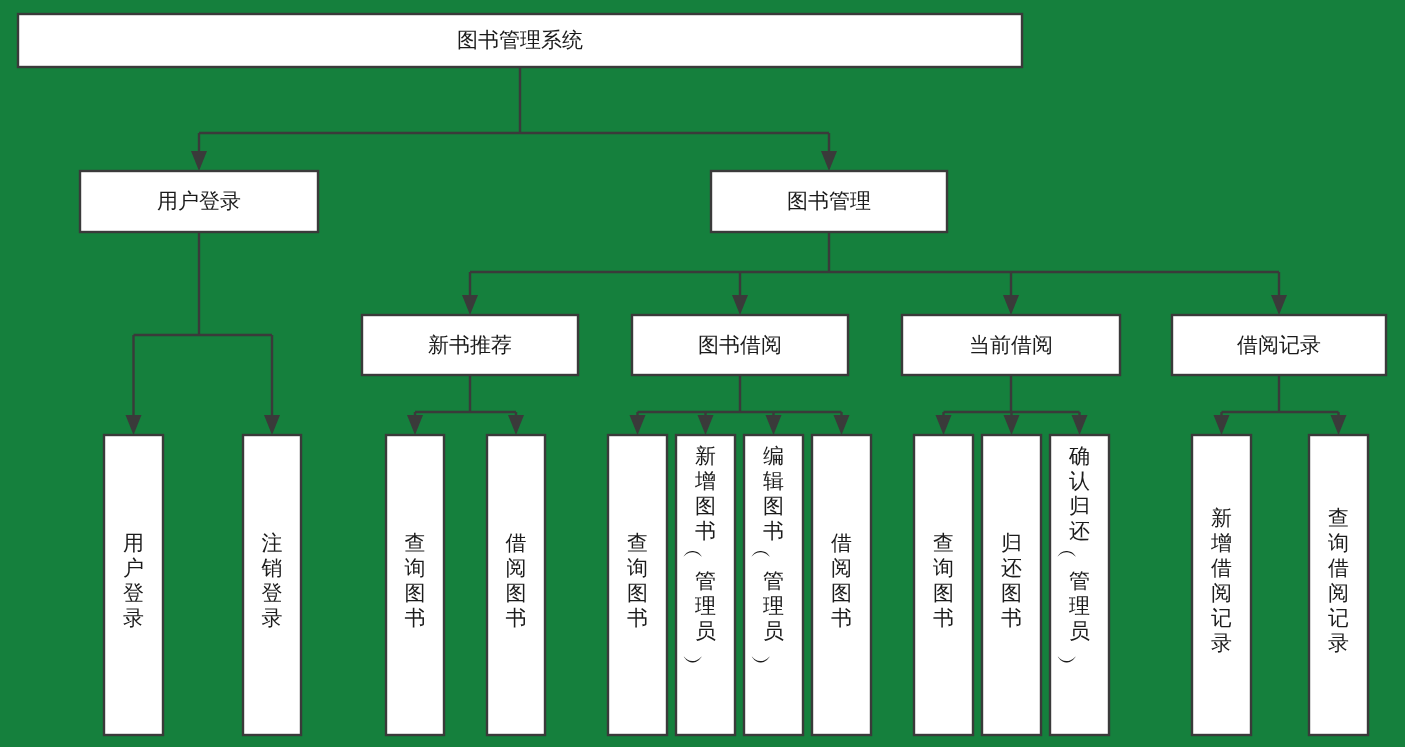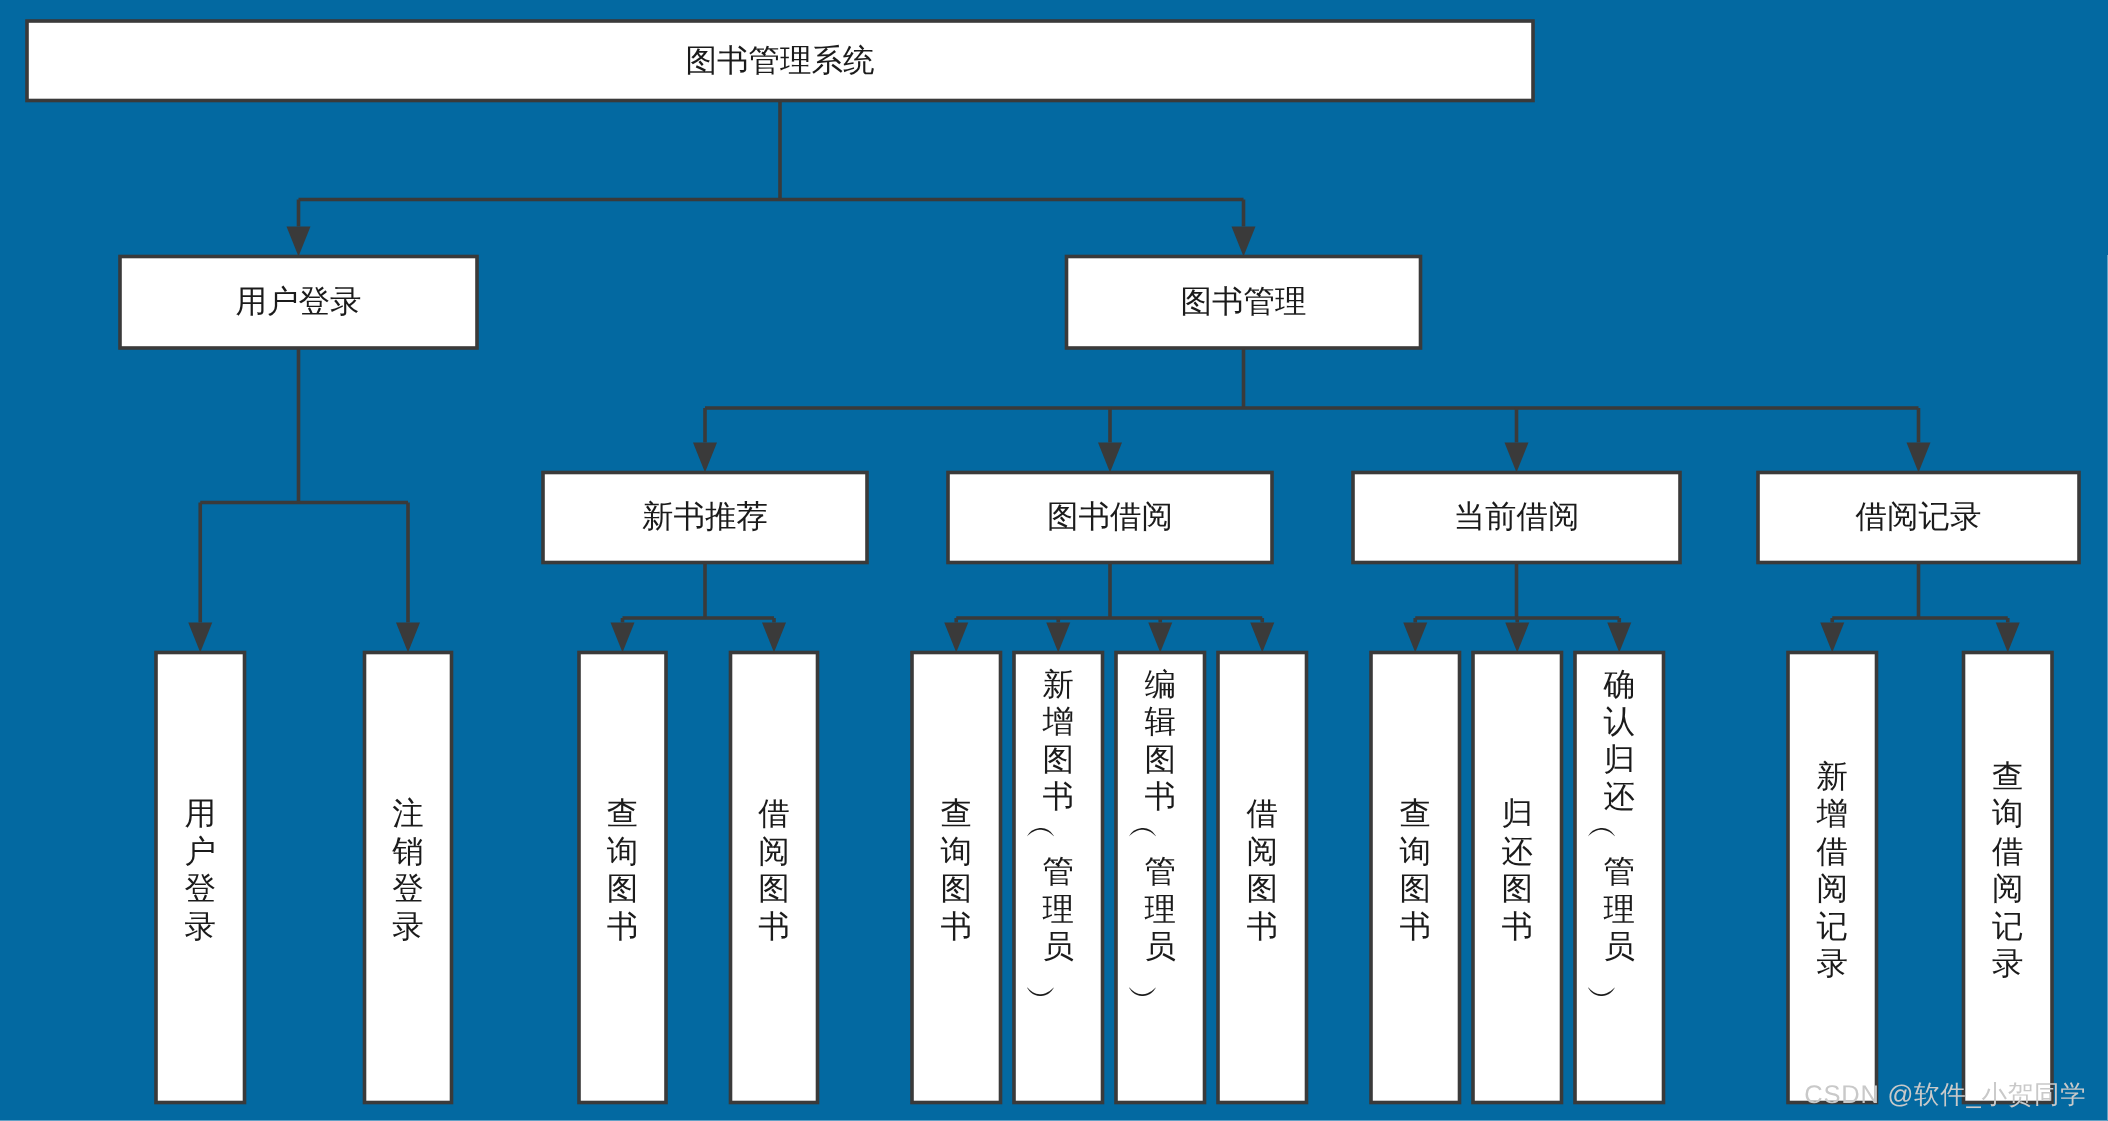--- a/index.html
+++ b/index.html
@@ -10,21 +10,21 @@
   body {
     width: 1405px;
     height: 747px;
     overflow: hidden;
     font-family: "Liberation Sans", "DejaVu Sans", sans-serif;
   }
   #diagram-root {
     position: relative;
     width: 1405px;
     height: 747px;
-    background: #0369a1;
+    background: #15803d;
   }
   svg.diagram-canvas {
     position: absolute;
     top: 0;
     left: 0;
     width: 1405px;
     height: 747px;
     display: block;
   }
   .node-box {
@@ -202,14 +202,13 @@
         <g>
           <rect class="node-box" x="1192" y="435" width="59" height="300"></rect>
           <text class="node-label-v" x="1221.5" y="524.5"><tspan x="1221.5" dy="0">新</tspan><tspan x="1221.5" dy="25">增</tspan><tspan x="1221.5" dy="25">借</tspan><tspan x="1221.5" dy="25">阅</tspan><tspan x="1221.5" dy="25">记</tspan><tspan x="1221.5" dy="25">录</tspan></text>
         </g>
         <g>
           <rect class="node-box" x="1309" y="435" width="59" height="300"></rect>
           <text class="node-label-v" x="1338.5" y="524.5"><tspan x="1338.5" dy="0">查</tspan><tspan x="1338.5" dy="25">询</tspan><tspan x="1338.5" dy="25">借</tspan><tspan x="1338.5" dy="25">阅</tspan><tspan x="1338.5" dy="25">记</tspan><tspan x="1338.5" dy="25">录</tspan></text>
         </g>
       </g>
   </svg>
-  <div class="watermark-text">CSDN @软件_小贺同学</div>
 </div>
 
 </body></html>

